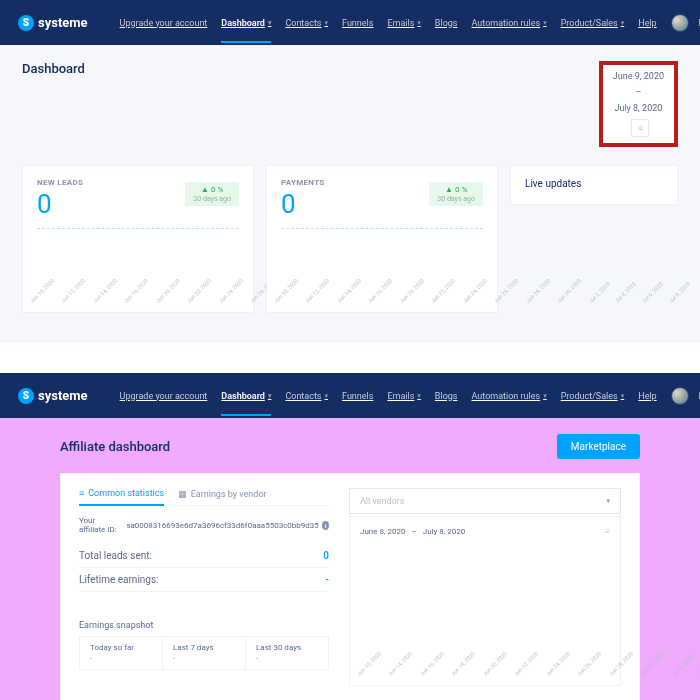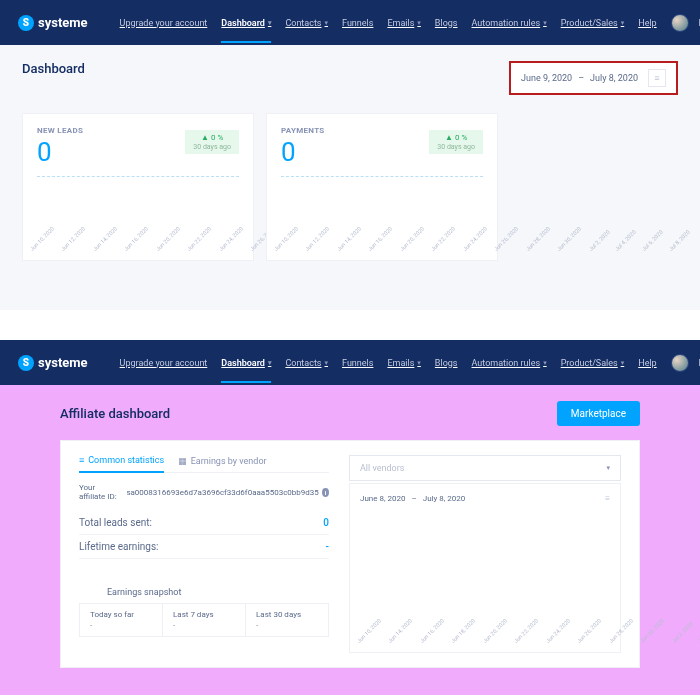--- a/index.html
+++ b/index.html
@@ -18,21 +18,21 @@
 .nav-item.active::after { content: ""; position: absolute; left: 0; right: 0; bottom: -15px; height: 2px; background: #00a3ff; }
 .chev { font-size: 7px; color: #8893b5; }
 .nav-right { display: flex; align-items: center; gap: 10px; }
 .avatar { width: 18px; height: 18px; border-radius: 50%; background: radial-gradient(circle at 30% 30%, #e8d5c4, #4a7a8c); border: 1px solid #2a4580; }
 .lang { display: flex; align-items: center; gap: 3px; font-size: 9px; }
 
 
 .dash1 { background: #f5f7fa; padding: 16px 22px 30px; min-height: 265px; }
 .dash1-head { display: flex; justify-content: space-between; align-items: flex-start; margin-bottom: 18px; }
 .page-title { font-size: 13px; font-weight: 500; color: #142d63; }
-.daterange { display: flex; align-items: center; gap: 6px; background: #fff; border: 2px solid #b91c1c; padding: 6px 10px; font-size: 9px; color: #5a6a8a; }
+.daterange { display: flex; align-items: center; gap: 6px; background: #fff; border: 4px solid #b91c1c; padding: 6px 10px; font-size: 9px; color: #5a6a8a; flex-direction: column; }
 .daterange-btn { width: 18px; height: 18px; border: 1px solid #e4e7ef; display: flex; align-items: center; justify-content: center; color: #bcc4d8; margin-left: 4px; }
 
 .cards-row { display: flex; gap: 12px; }
 .stat-card { background: #fff; border: 1px solid #eef0f6; padding: 12px 14px; width: 232px; height: 148px; position: relative; }
 .stat-label { font-size: 8px; color: #8893b5; letter-spacing: 0.3px; font-weight: bold; }
 .stat-value { font-size: 26px; color: #00a3ff; font-weight: 400; margin-top: 2px; }
 .stat-badge { position: absolute; top: 16px; right: 14px; background: #e6f7ec; padding: 3px 8px; text-align: center; font-size: 8px; color: #27ae60; line-height: 1.2; }
 .stat-badge .sub { color: #8fb89c; font-size: 7px; }
 .sparkline { position: absolute; left: 14px; right: 14px; top: 62px; border-top: 1px dashed #b8dff5; }
 .xaxis { position: absolute; bottom: 8px; left: 10px; right: 10px; display: flex; justify-content: space-between; font-size: 5.5px; color: #b8bfd0; }
@@ -54,21 +54,21 @@
 .tab { padding-bottom: 6px; color: #8893b5; display: flex; align-items: center; gap: 4px; cursor: pointer; }
 .tab.active { color: #00a3ff; border-bottom: 2px solid #00a3ff; margin-bottom: -1px; }
 .tab-icon { font-size: 9px; }
 
 .aff-id { font-size: 8px; color: #5a6a8a; margin-bottom: 10px; display: flex; align-items: center; gap: 3px; }
 .info-icon { width: 9px; height: 9px; border-radius: 50%; background: #8893b5; color: #fff; font-size: 6px; display: inline-flex; align-items: center; justify-content: center; font-weight: bold; }
 
 .stat-row { display: flex; justify-content: space-between; font-size: 10px; color: #5a6a8a; padding: 6px 0; border-bottom: 1px solid #f0f2f7; }
 .stat-row .val { color: #00a3ff; font-weight: 500; }
 
-.snapshot-title { font-size: 9px; color: #5a6a8a; margin-top: 28px; margin-bottom: 6px; margin-left: 28px; }
+.snapshot-title { font-size: 9px; color: #5a6a8a; margin-top: 28px; margin-bottom: 6px; }
 .snapshot { display: flex; border: 1px solid #eef0f6; }
 .snap-cell { flex: 1; padding: 6px 10px; font-size: 8px; color: #5a6a8a; }
 .snap-cell + .snap-cell { border-left: 1px solid #eef0f6; }
 .snap-cell .v { color: #8893b5; margin-top: 2px; }
 
 .vendor-select { border: 1px solid #e4e7ef; padding: 7px 10px; font-size: 9px; color: #b8bfd0; display: flex; justify-content: space-between; align-items: center; margin-bottom: 2px; cursor: pointer; }
 .chart-box { border: 1px solid #eef0f6; height: 170px; position: relative; padding: 10px; }
 .chart-daterange { display: flex; align-items: center; gap: 6px; font-size: 8px; color: #5a6a8a; }
 .chart-xaxis { position: absolute; bottom: 8px; left: 10px; right: 10px; display: flex; justify-content: space-between; font-size: 5.5px; color: #b8bfd0; }
 .chart-xaxis span { transform: rotate(-45deg); transform-origin: left bottom; white-space: nowrap; }
@@ -174,20 +174,23 @@
             <span>Jun 26, 2020</span>
             <span>Jun 28, 2020</span>
             <span>Jun 30, 2020</span>
             <span>Jul 2, 2020</span>
             <span>Jul 4, 2020</span>
             <span>Jul 6, 2020</span>
             <span>Jul 8, 2020</span>
           </div>
       </div>
 
+      <div class="live-card">
+        <span>Live updates</span>
+      </div>
     </div>
   </div>
 </div>
 
 <div class="section section2">
 
   <div class="topnav dark2">
     <div class="logo">
       <span class="logo-icon">S</span>
       <span>systeme</span>

